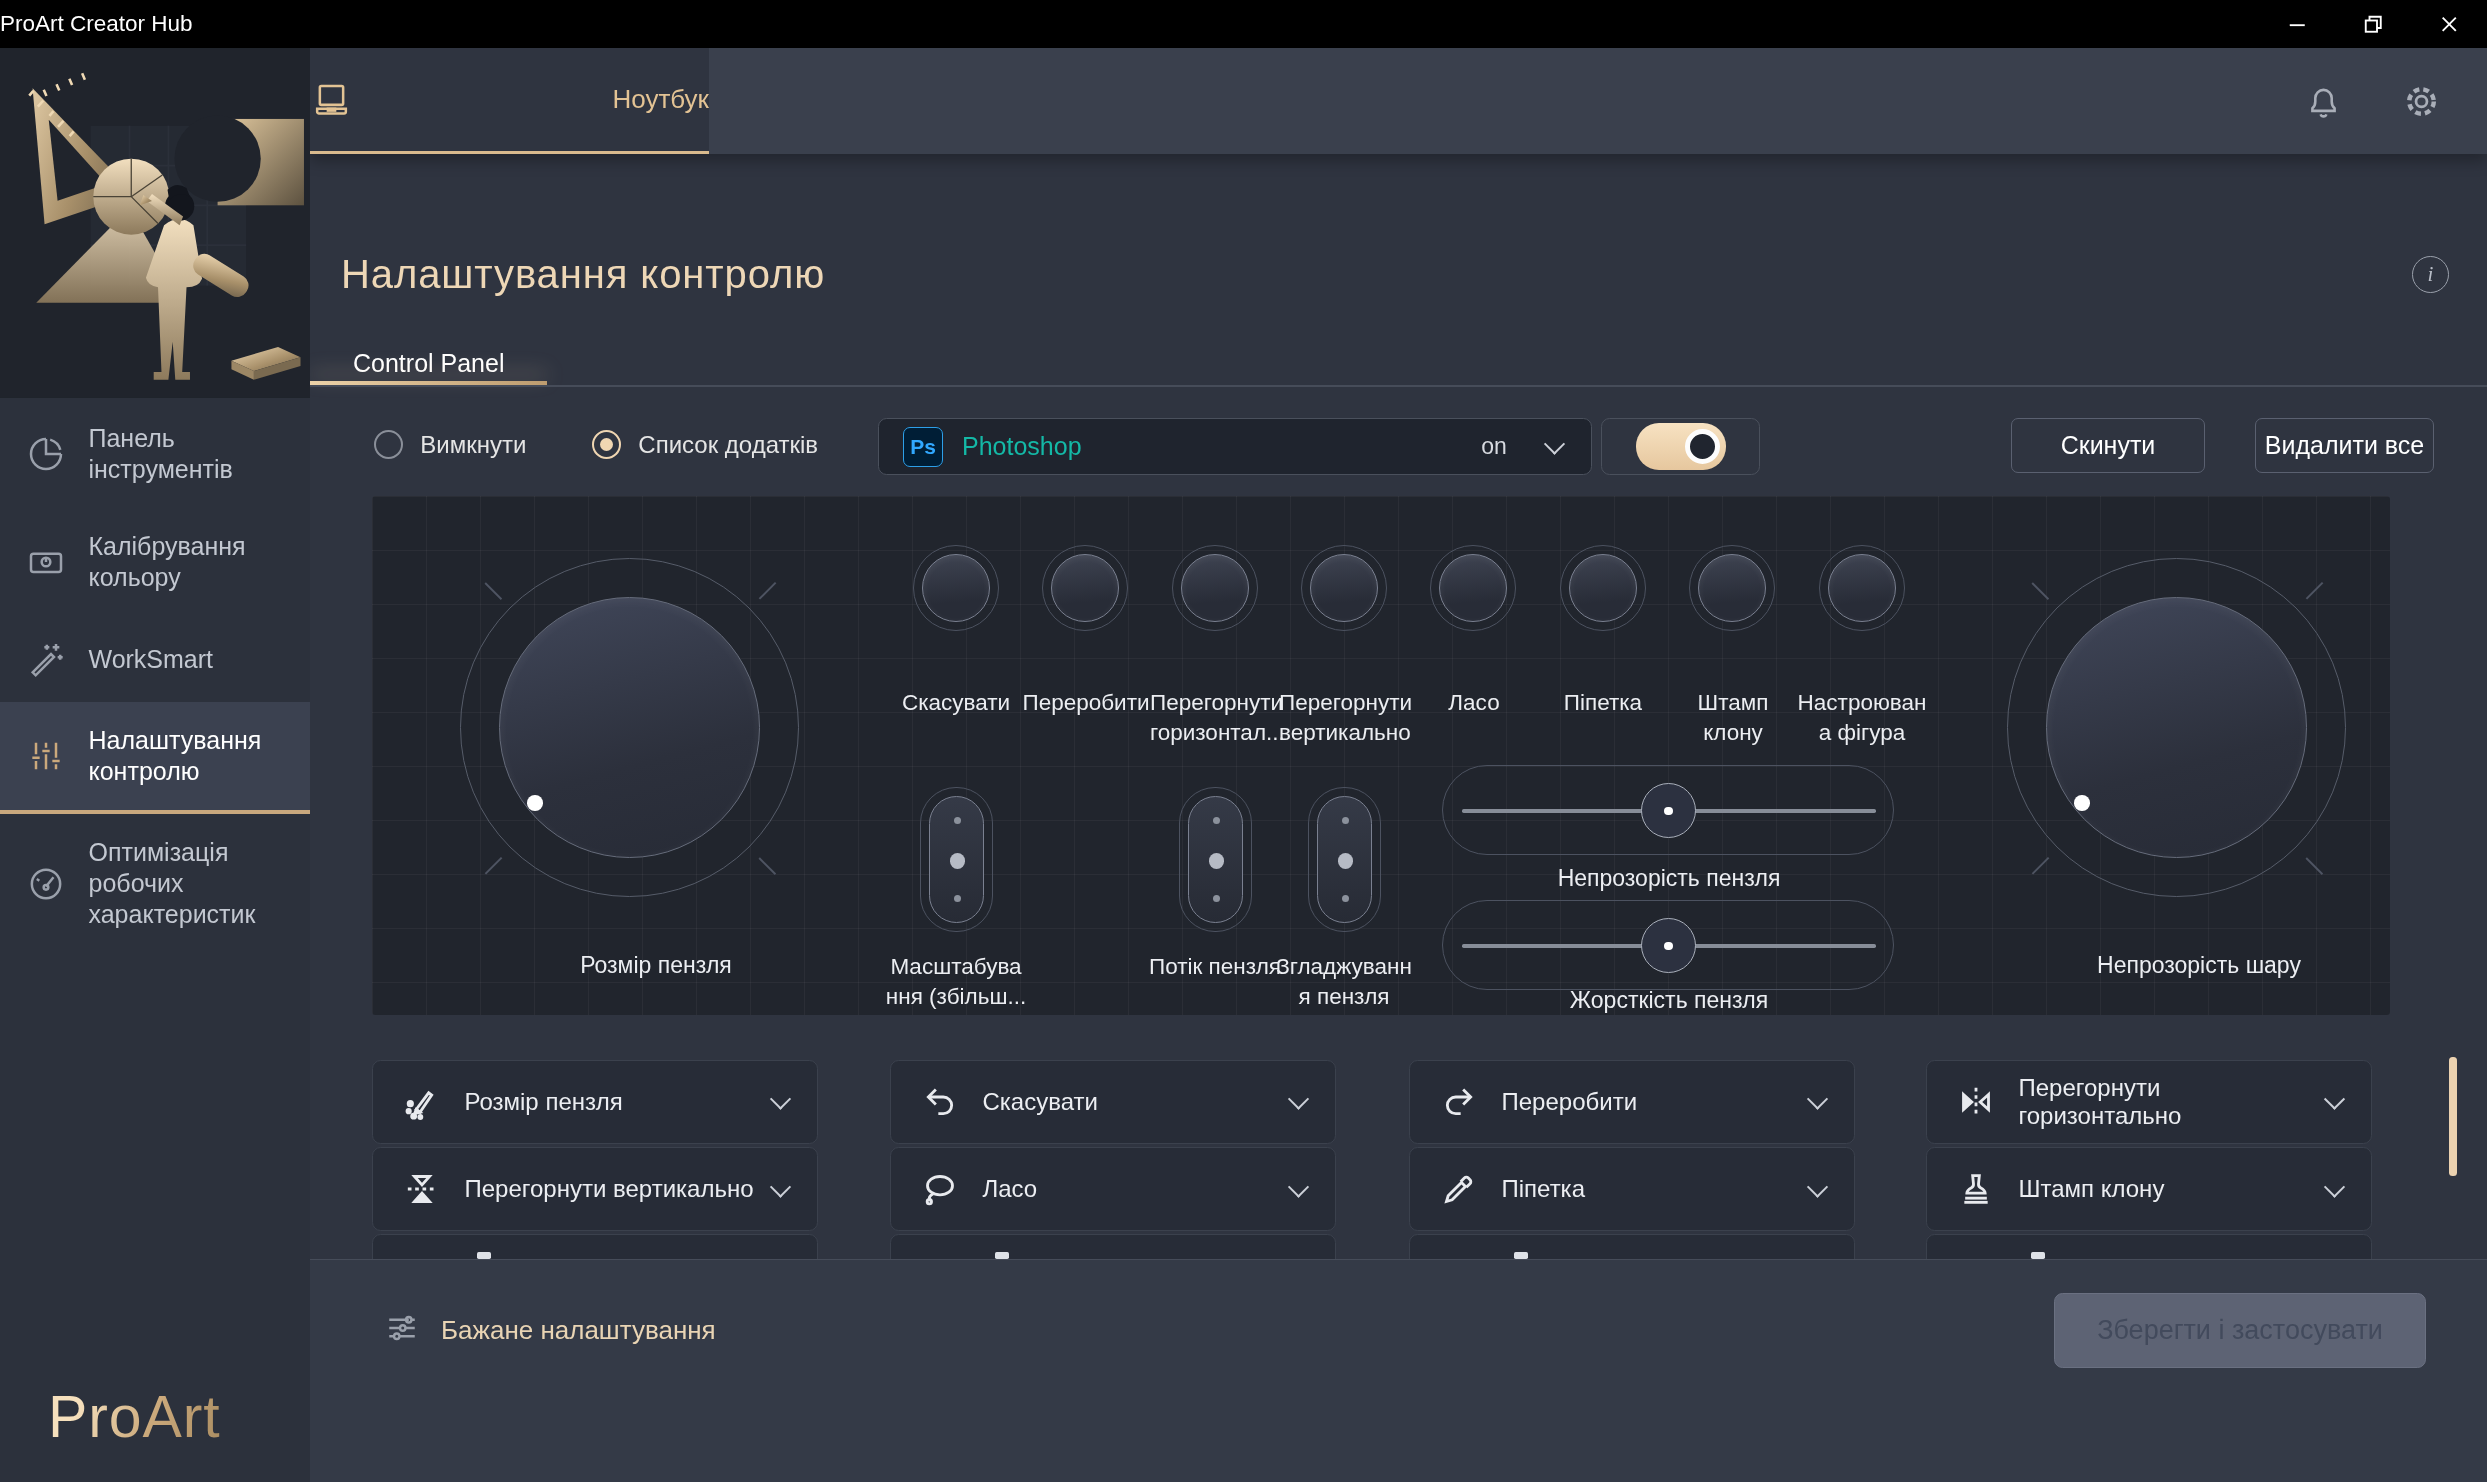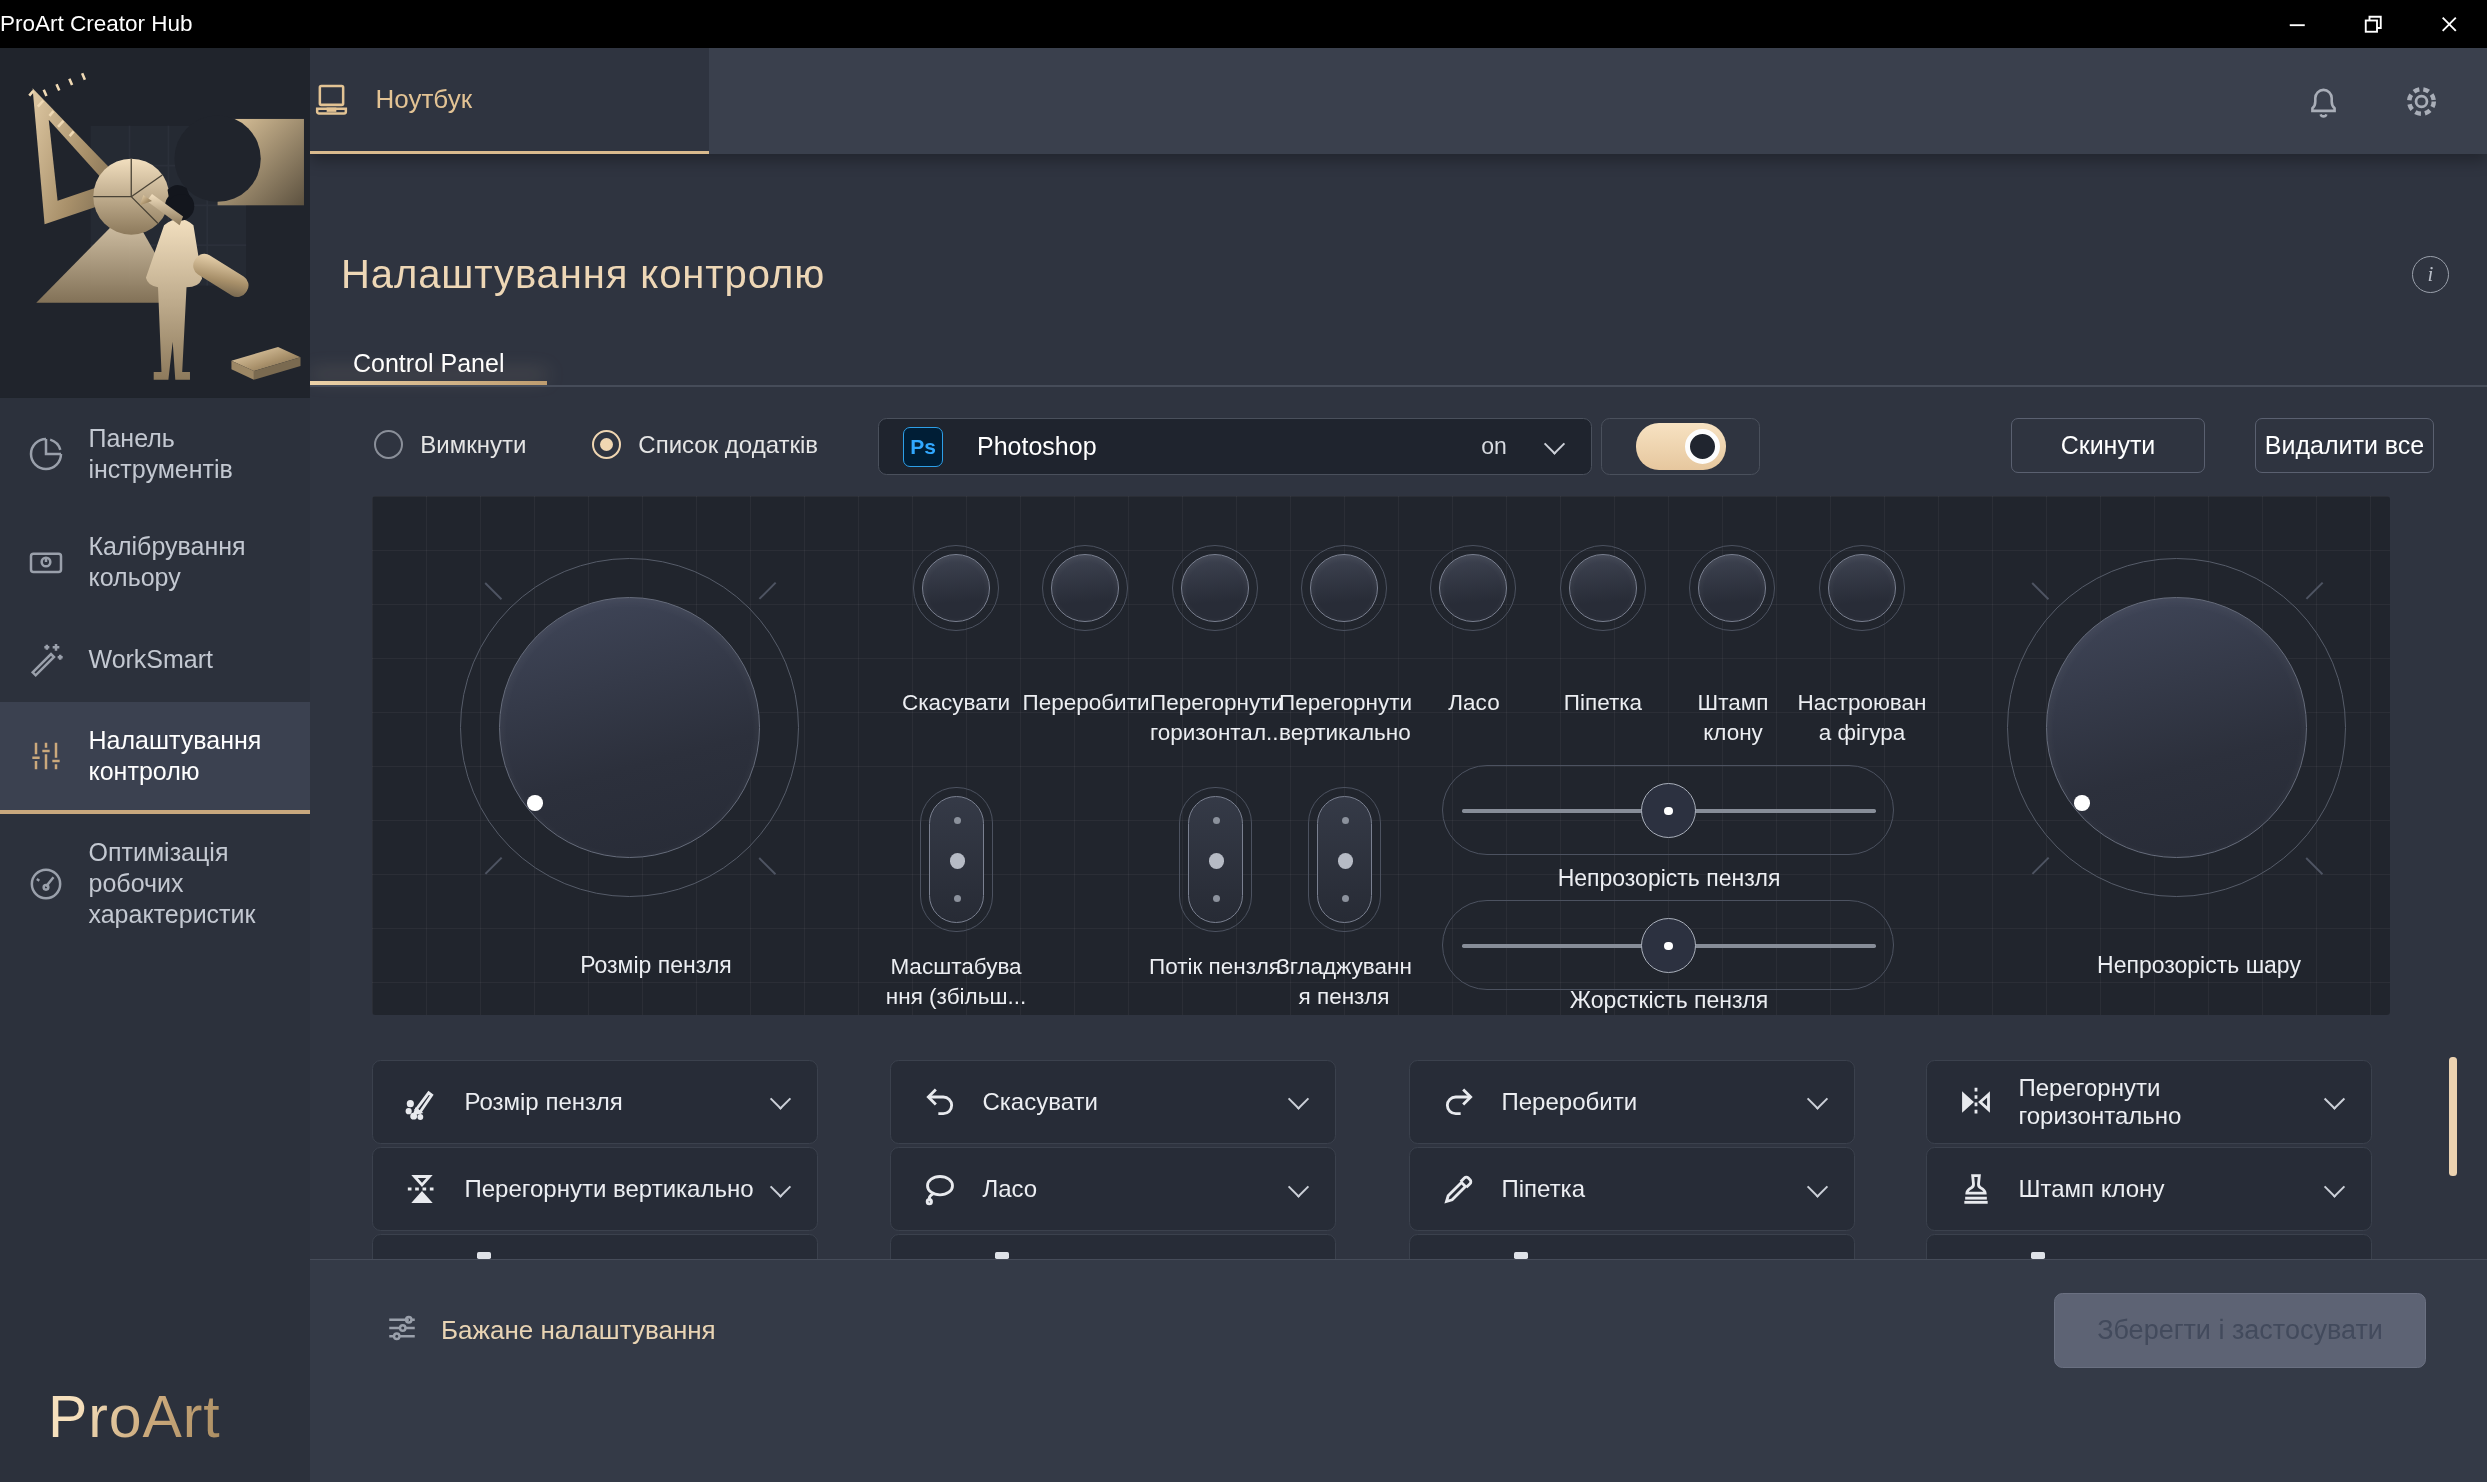--- a/index.html
+++ b/index.html
@@ -26,21 +26,21 @@
   .menu-item.active{background:#3b4150;border-bottom:4.3px solid #c9a87e;color:#fff}
   .menu-item.active .mi-icon svg{stroke:#cba97c}
   .mi-label{white-space:pre-line}
   .proart-logo{position:absolute;left:48px;bottom:31px;font-size:59px;letter-spacing:0.9px;
     background:linear-gradient(115deg,#f6e0bd 20%,#caa87a 60%,#a98c61);
     -webkit-background-clip:text;background-clip:text;color:transparent;font-weight:400}
   
   .content{position:absolute;left:310px;top:0;right:0;bottom:0;background:#2f3440}
   .topbar{position:absolute;top:0;left:0;right:0;height:106px;background:#3a404d;box-shadow:0 7px 14px rgba(0,0,0,.28)}
   .device-tab{position:absolute;left:0;top:0;width:399px;height:103px;background:#2f3440;border-bottom:3.5px solid #d9ba8e;
-    display:flex;align-items:center;justify-content:flex-start;gap:22.5px;color:#e3c394;font-size:26px}
+    display:flex;align-items:center;justify-content:space-between;gap:22.5px;color:#e3c394;font-size:26px}
   .device-tab svg{stroke:#e3c394;fill:none;stroke-width:1.4}
   .top-icons{position:absolute;right:45px;top:0;height:100%;display:flex;gap:57px;align-items:center}
   .top-icon{width:41px;height:41px}
   .top-icon svg{stroke:#a9aeb8;fill:none;stroke-width:1.5}
   
   .page-head{position:absolute;top:204px;left:31px;right:38px;display:flex;justify-content:space-between;align-items:center}
   .page-title{font-size:40px;font-weight:300;color:#eed7b6;letter-spacing:0.9px;margin:0}
   .info-icon{width:35px;height:35px;border:1.7px solid #9aa0ab;border-radius:50%;color:#b9bec8;
     display:flex;align-items:center;justify-content:center;font-size:21px;font-family:"Liberation Serif",serif;font-style:italic}
   .subtab{position:absolute;top:301px;left:43px;font-size:25px;color:#fff}
@@ -51,21 +51,21 @@
   .controls-row{position:absolute;top:370px;left:0;right:0;height:59px}
   .radio-wrap{position:absolute;display:flex;align-items:center;gap:17.3px;top:12px}
   .radio{width:29px;height:29px;border-radius:50%;border:2.6px solid #8a8f99;box-sizing:border-box;position:relative}
   .radio.sel{border-color:#f0d6b2}
   .radio.sel::after{content:'';position:absolute;inset:6px;border-radius:50%;background:#f0d6b2}
   .radio-label{font-size:24px;color:#e5e5e5}
   .app-select{position:absolute;left:568px;top:0;width:714px;height:57px;background:#1f242e;border:1.7px solid #4a505c;
     border-radius:8.6px;box-sizing:border-box;display:flex;align-items:center;padding:0 24px}
   .ps-tile{width:40px;height:40px;border:1.7px solid #2d9fe8;border-radius:7px;background:#001e36;color:#31a8ff;
     font-weight:bold;font-size:21px;display:flex;align-items:center;justify-content:center;box-sizing:border-box}
-  .app-name{margin-left:34px;font-size:25px;color:#ffffff}
+  .app-name{margin-left:19px;font-size:25px;color:#14b8a6}
   .on-label{margin-left:auto;font-size:23px;color:#d7dae0}
   .chev{width:13px;height:13px;border-right:2.6px solid #ccd0d8;border-bottom:2.6px solid #ccd0d8;transform:rotate(45deg) translate(-1.7px,-1.7px)}
   .app-select .chev{margin-left:40px;margin-right:5.2px}
   .toggle-box{position:absolute;left:1291px;top:0;width:159px;height:57px;border:1.7px solid #4a505c;border-radius:8.6px;
     box-sizing:border-box;display:flex;align-items:center;justify-content:center}
   .toggle{width:90px;height:47px;border-radius:23px;background:linear-gradient(180deg,#f7e2c2,#e6c79e);position:relative}
   .toggle-knob{position:absolute;right:6px;top:6px;width:35px;height:35px;border-radius:50%;background:#20252f;border:5.2px solid #fdfdfd;box-sizing:border-box}
   .ghost-btn{position:absolute;top:0;height:55px;border:1.7px solid #5a6070;border-radius:7px;background:transparent;color:#fff;
     font-size:25px;display:flex;align-items:center;justify-content:center;box-sizing:border-box}
   

